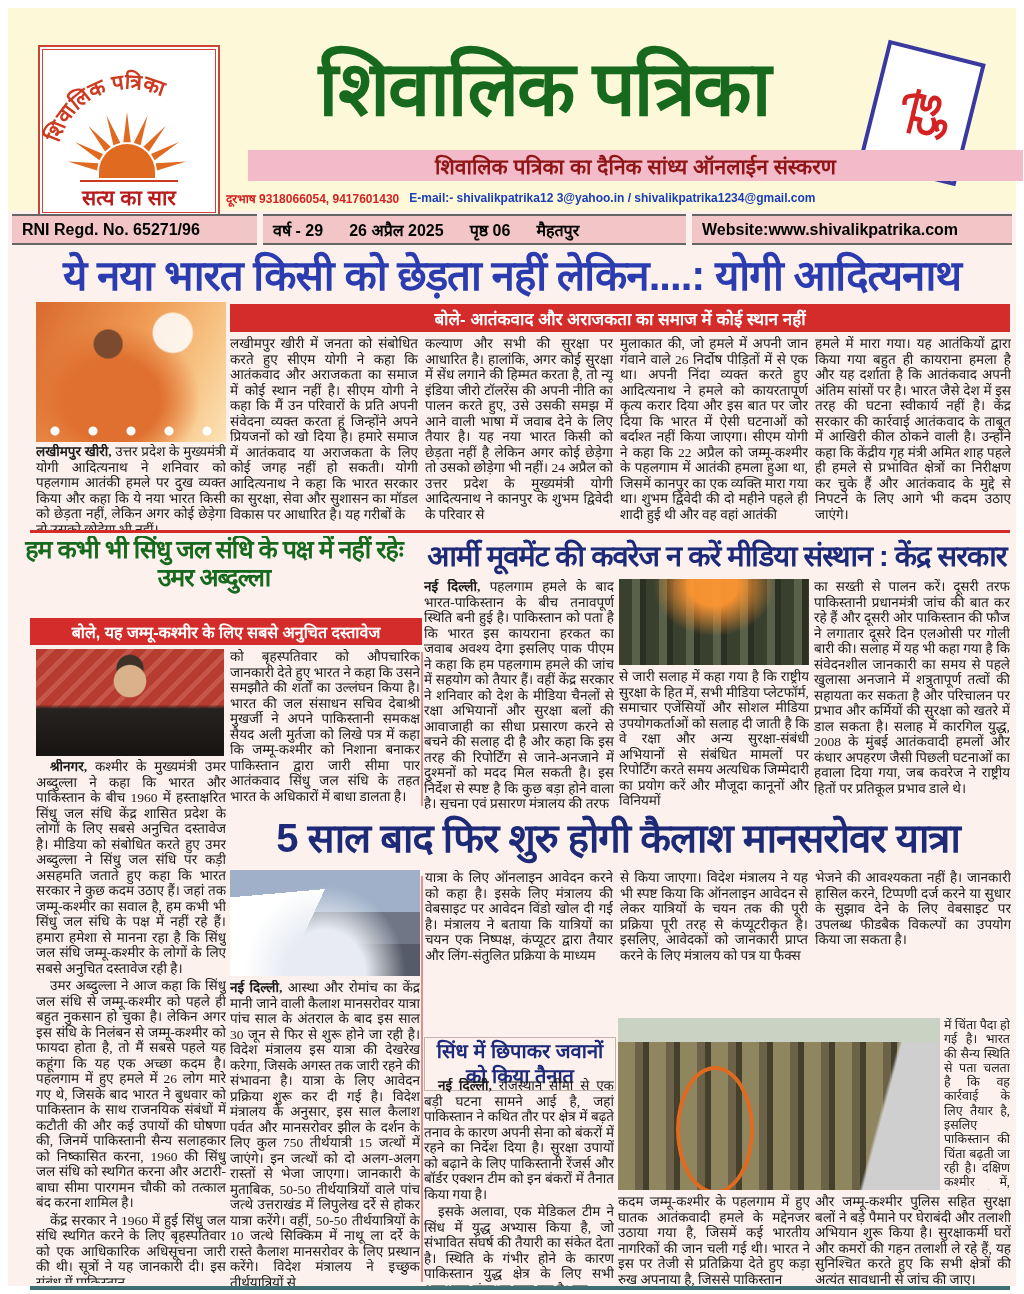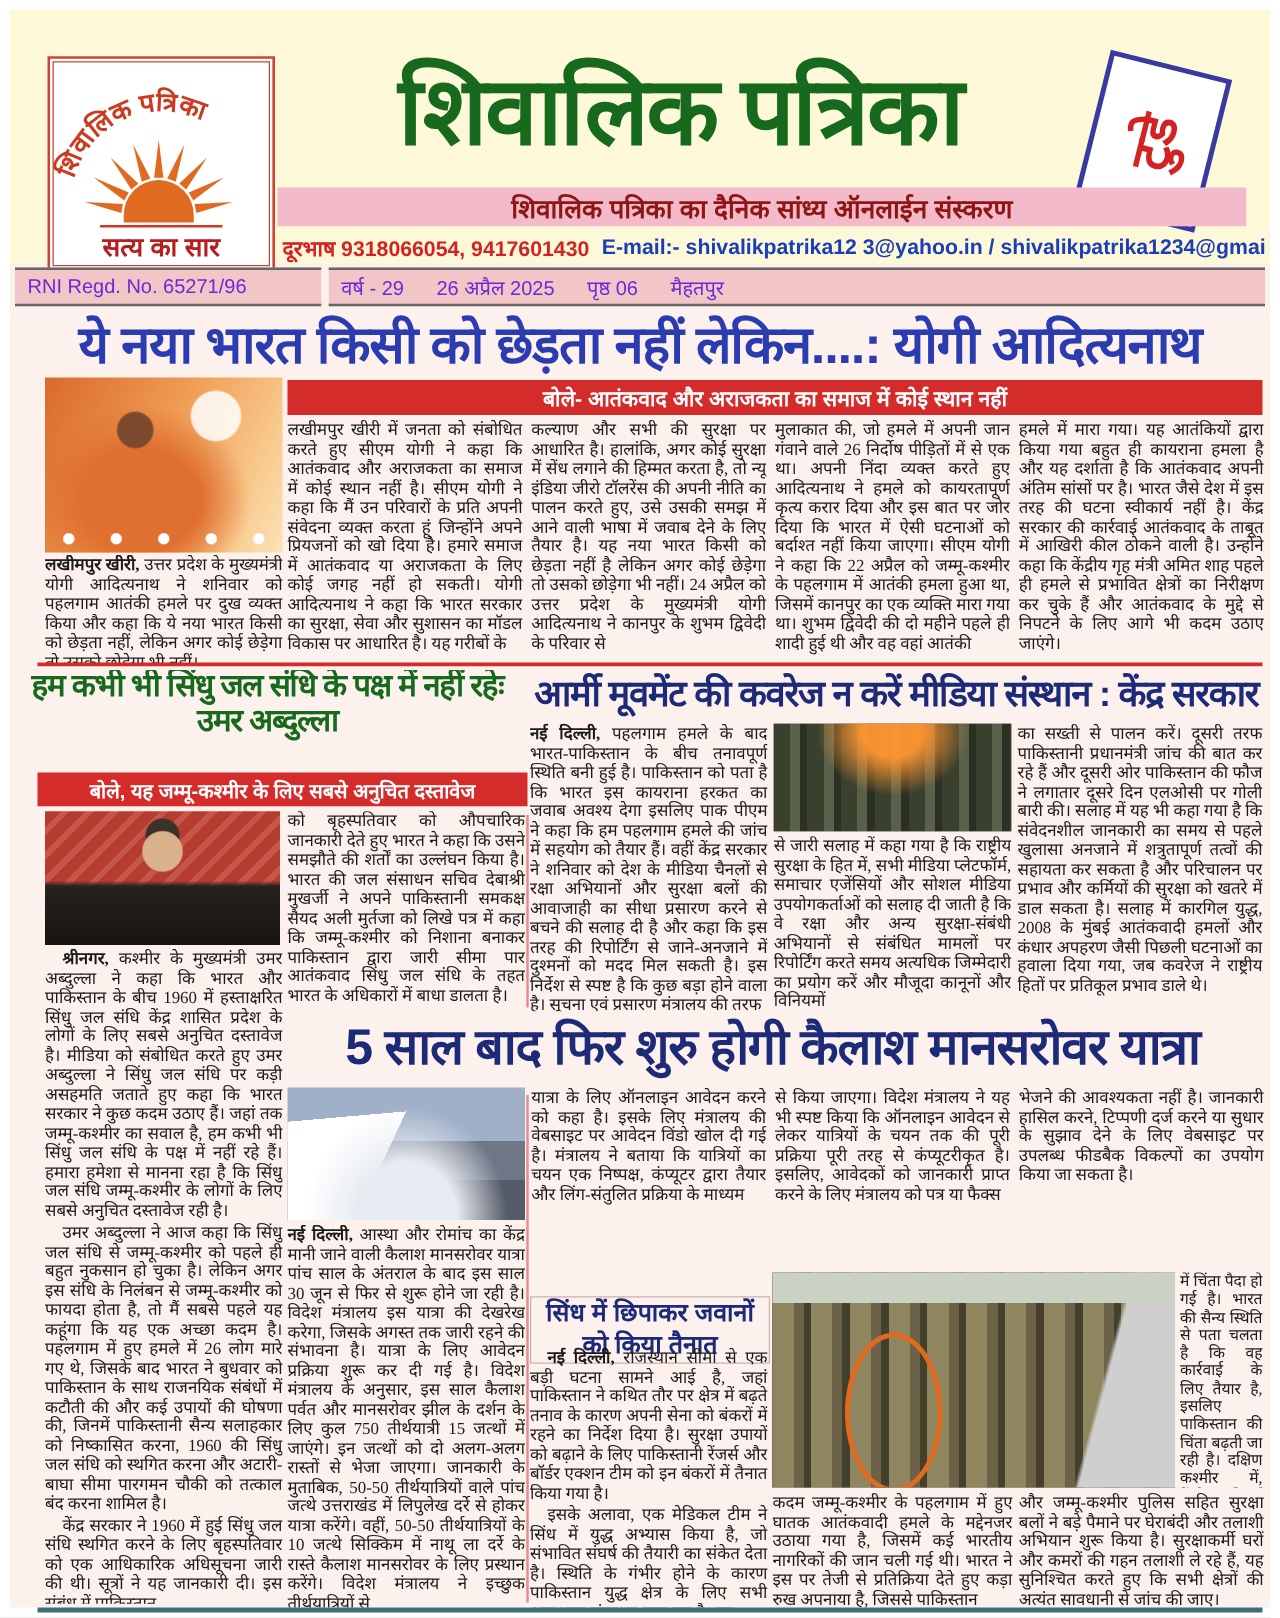--- a/index.html
+++ b/index.html
@@ -10,28 +10,28 @@
   .header-bg{left:8px;top:8px;width:1008px;height:203px;background:#fcf8d8;}
 
   
   .logo-box{left:38px;top:45px;width:178px;height:168px;background:#fff;border:2px solid #cc4433;box-shadow:inset 0 0 0 2px #fff, inset 0 0 0 3px #cc4433;}
   .masthead{left:220px;top:24px;width:648px;height:122px;display:flex;align-items:center;justify-content:center;
             font-family:"Liberation Sans","DejaVu Sans",sans-serif;font-weight:900;font-size:76px;letter-spacing:-2px;
             color:#17691d;white-space:nowrap;overflow:hidden;}
   .badge{left:872px;top:50px;width:92px;height:118px;border:4px solid #3a3a9e;background:#fff;
          transform:rotate(14deg);display:flex;align-items:center;justify-content:center;overflow:hidden;}
   .badge span{transform:rotate(-90deg);font-family:"Liberation Sans",sans-serif;font-weight:900;font-size:42px;color:#d42222;white-space:nowrap;}
-  .tagline-band{left:222px;top:150px;width:775px;height:31px;background:#f3bac9;display:flex;align-items:center;justify-content:center;
+  .tagline-band{left:248px;top:150px;width:775px;height:31px;background:#f3bac9;display:flex;align-items:center;justify-content:center;
                 font-family:"Liberation Sans",sans-serif;font-weight:bold;font-size:21px;color:#8f1616;overflow:hidden;white-space:nowrap;}
   .contact-line{left:226px;top:186px;width:786px;height:24px;display:flex;gap:10px;align-items:center;
-                font-family:"Liberation Sans",sans-serif;font-weight:bold;font-size:17px;white-space:nowrap;overflow:hidden;}
+                font-family:"Liberation Sans",sans-serif;font-weight:bold;font-size:12px;white-space:nowrap;overflow:hidden;}
   .contact-line .phone{color:#d42222;}
   .contact-line .email{color:#1a3db8;}
   .info-bar{left:12px;top:214px;width:1000px;height:31px;display:flex;gap:6px;
-            font-family:"Liberation Sans",sans-serif;font-weight:normal;font-size:16px;color:#6d28d9;}
+            font-family:"Liberation Sans",sans-serif;font-weight:bold;font-size:16px;color:#000000;}
   .info-seg{background:#f2c6c6;border-top:2px solid #666;border-bottom:2px solid #666;display:flex;align-items:center;
             padding:0 10px;white-space:nowrap;overflow:hidden;}
   .info-seg.grow{flex:1;gap:26px;}
 
   
   .headline{font-family:"Liberation Sans","DejaVu Sans",sans-serif;font-weight:900;text-align:center;
             white-space:nowrap;overflow:hidden;letter-spacing:-1px;}
   .hl-blue{color:#2b3cb0;}
   .hl-green{color:#17691d;white-space:normal;line-height:1.1;}
   .hl-navy{color:#1c2a78;}
@@ -136,20 +136,21 @@
   </div>
 
   <div class="abs info-bar">
     <div class="info-seg" style="width:225px;">RNI Regd. No. 65271/96</div>
     <div class="info-seg grow">
       <span>वर्ष - 29</span>
       <span>26 अप्रैल 2025</span>
       <span>पृष्ठ 06</span>
       <span>मैहतपुर</span>
     </div>
+    <div class="info-seg" style="width:300px;">Website:www.shivalikpatrika.com</div>
   </div>
 
   <div class="abs headline hl-blue" style="left:14px;top:250px;width:996px;height:54px;font-size:42px;line-height:52px;">ये नया भारत किसी को छेड़ता नहीं लेकिन....: योगी आदित्यनाथ</div>
 
   <div class="abs photo photo-yogi" style="left:36px;top:302px;width:190px;height:140px;">
     <div class="mics"></div>
   </div>
 
   <div class="abs red-bar" style="left:230px;top:304px;width:780px;height:28px;font-size:17px;">बोले- आतंकवाद और अराजकता का समाज में कोई स्थान नहीं</div>
 

